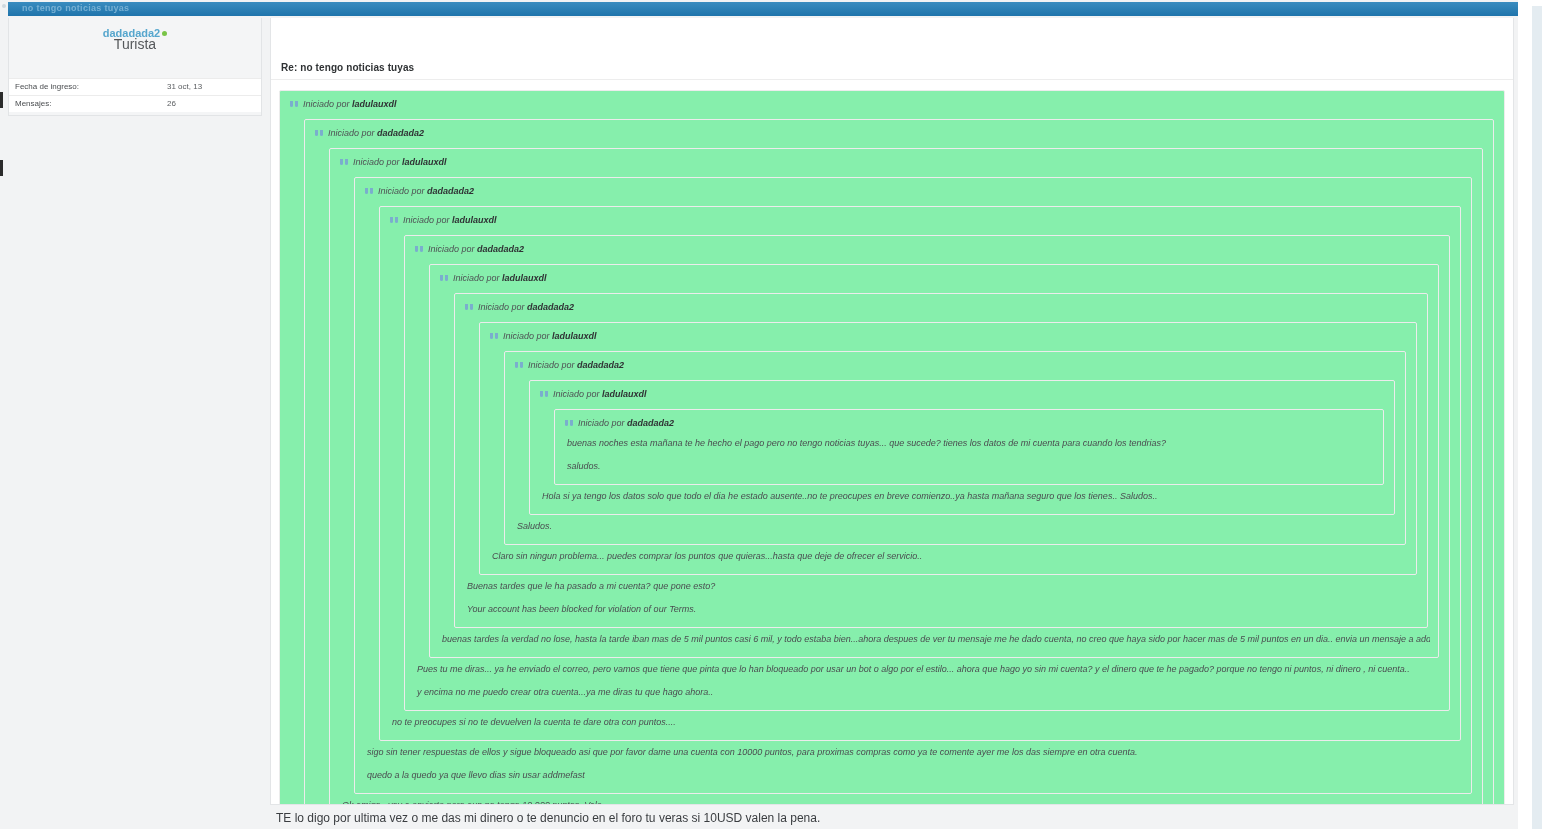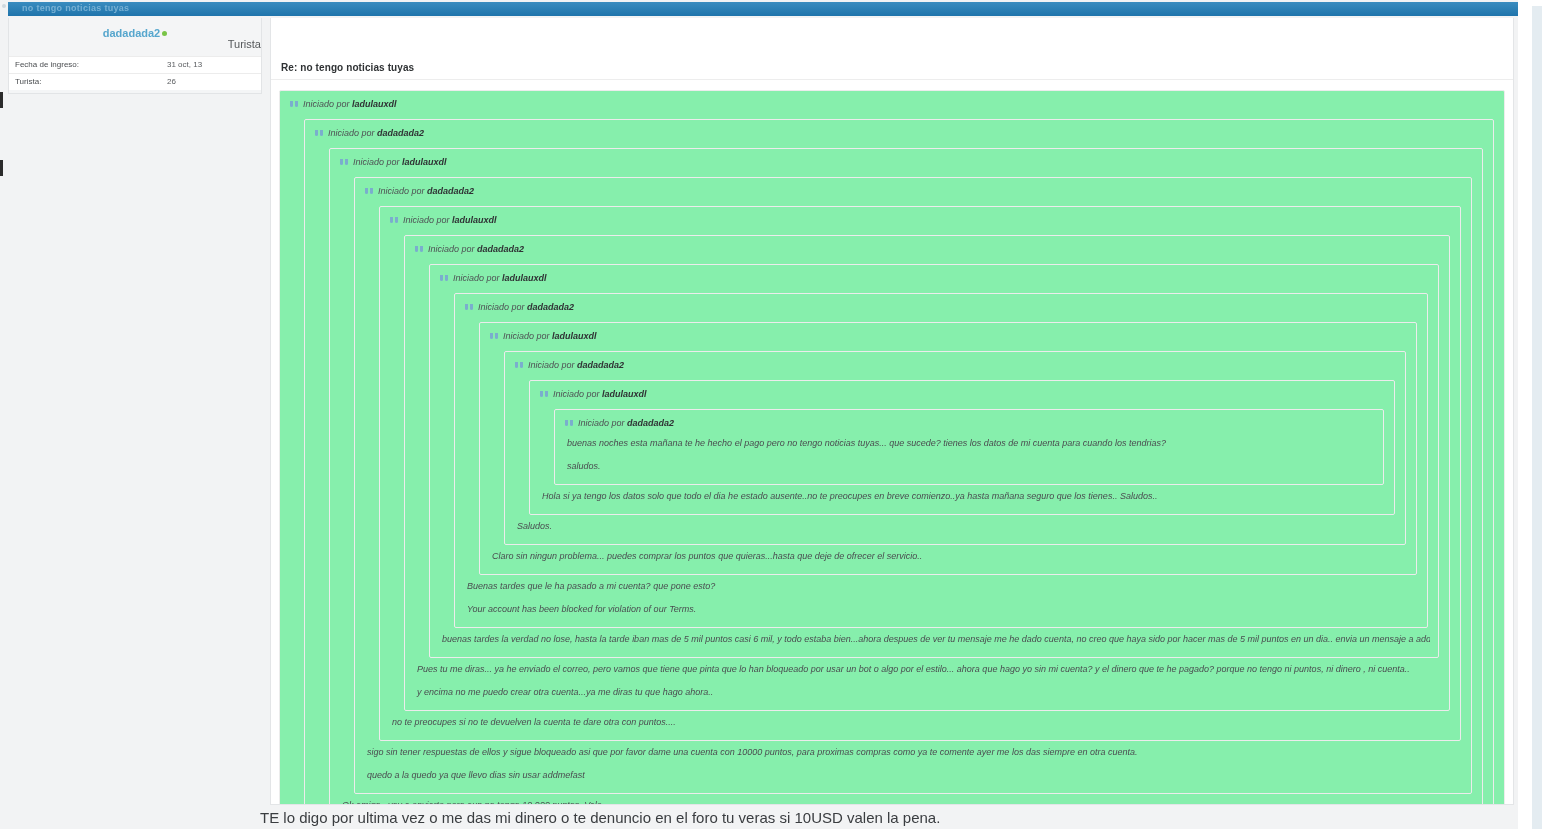--- a/index.html
+++ b/index.html
@@ -67,24 +67,24 @@
     text-align:center;
     font-size:11px;font-weight:bold;color:#56a6cd;
     line-height:12px;
     padding-top:3px;
   }
   .uc-online{
     display:inline-block;width:5px;height:5px;border-radius:50%;
     background:#79c447;margin-left:2px;vertical-align:1px;
   }
   .uc-rank{
-    text-align:right;font-size:11px;color:#55585b;line-height:11px;
+    text-align:center;font-size:14px;color:#55585b;line-height:11px;
     padding-bottom:6px;
   }
-  .uc-table{width:100%;border-collapse:collapse;background:#ffffff;}
+  .uc-table{width:100%;border-collapse:collapse;background:#ffffff;margin-top:22px;}
   .uc-table tr{border-top:1px solid #ececec;}
   .uc-table td{
     font-size:8px;color:#4a4d50;padding:3px 6px;line-height:10px;
   }
   .uc-table td.lbl{width:140px;}
   .uc-table td.val{color:#5a5d60;}
   
   .thread{
     position:absolute;left:262px;top:0px;right:4px;bottom:22px;
     background:#ffffff;
@@ -129,22 +129,22 @@
   .qicon:before{left:0;}
   .qicon:after{left:5px;}
   .msg{
     font-size:9px;font-style:italic;color:#4a4d50;
     line-height:17px;
     padding:3px 2px 3px 2px;
     white-space:nowrap;
     overflow:hidden;
   }
   .final{
-    position:absolute;left:246px;right:4px;bottom:2px;
-    font-size:15px;color:#3a3d40;
+    position:absolute;left:262px;right:4px;bottom:2px;
+    font-size:12px;color:#3a3d40;
     line-height:14px;
     padding:2px 0 0 6px;
     white-space:nowrap;
   }
 </style>
 </head>
 <body>
 
 <div class="page">
 
@@ -166,21 +166,21 @@
         <span>dadadada2</span><span class="uc-online"></span>
       </div>
       <div class="uc-rank">Turista</div>
       <table class="uc-table">
         <tbody>
             <tr>
           <td class="lbl">Fecha de ingreso:</td>
           <td class="val">31 oct, 13</td>
         </tr>
         <tr>
-          <td class="lbl">Turista:</td>
+          <td class="lbl">Mensajes:</td>
           <td class="val">26</td>
         </tr>
       </tbody>
         </table>
     </div>
 
     <div class="thread">
       <div class="thread-title">Re: no tengo noticias tuyas</div>
 
       <div class="thread-body">

